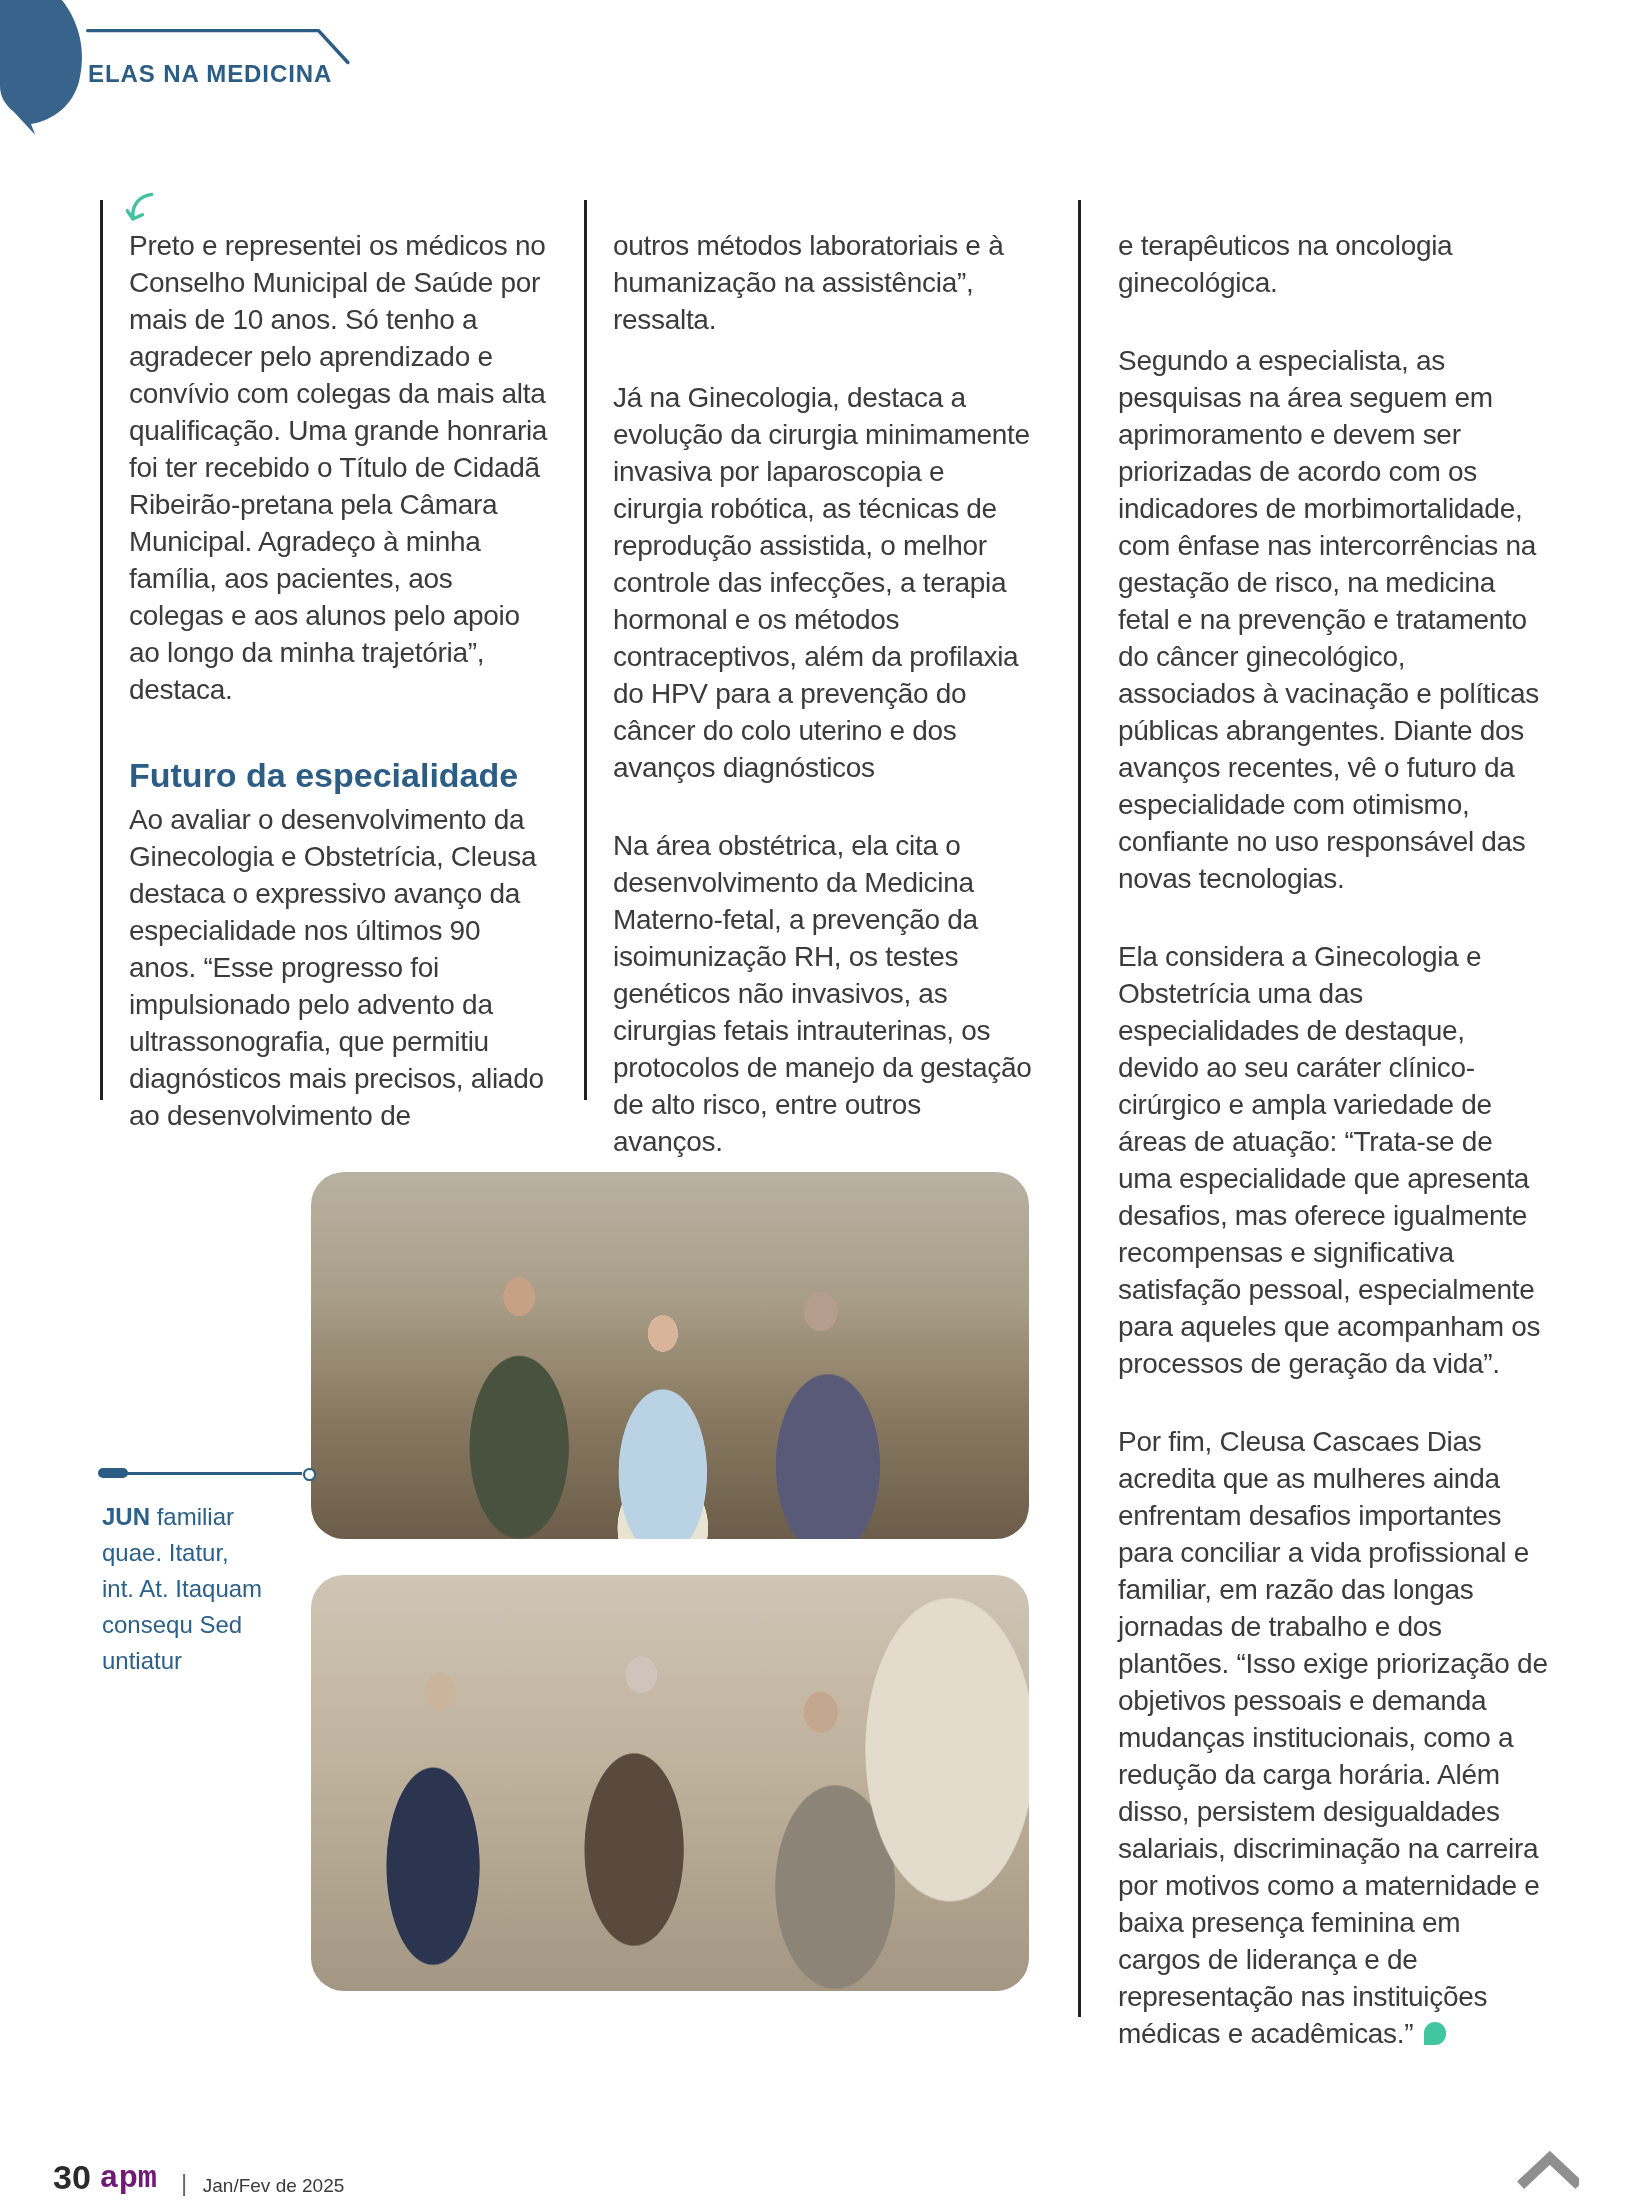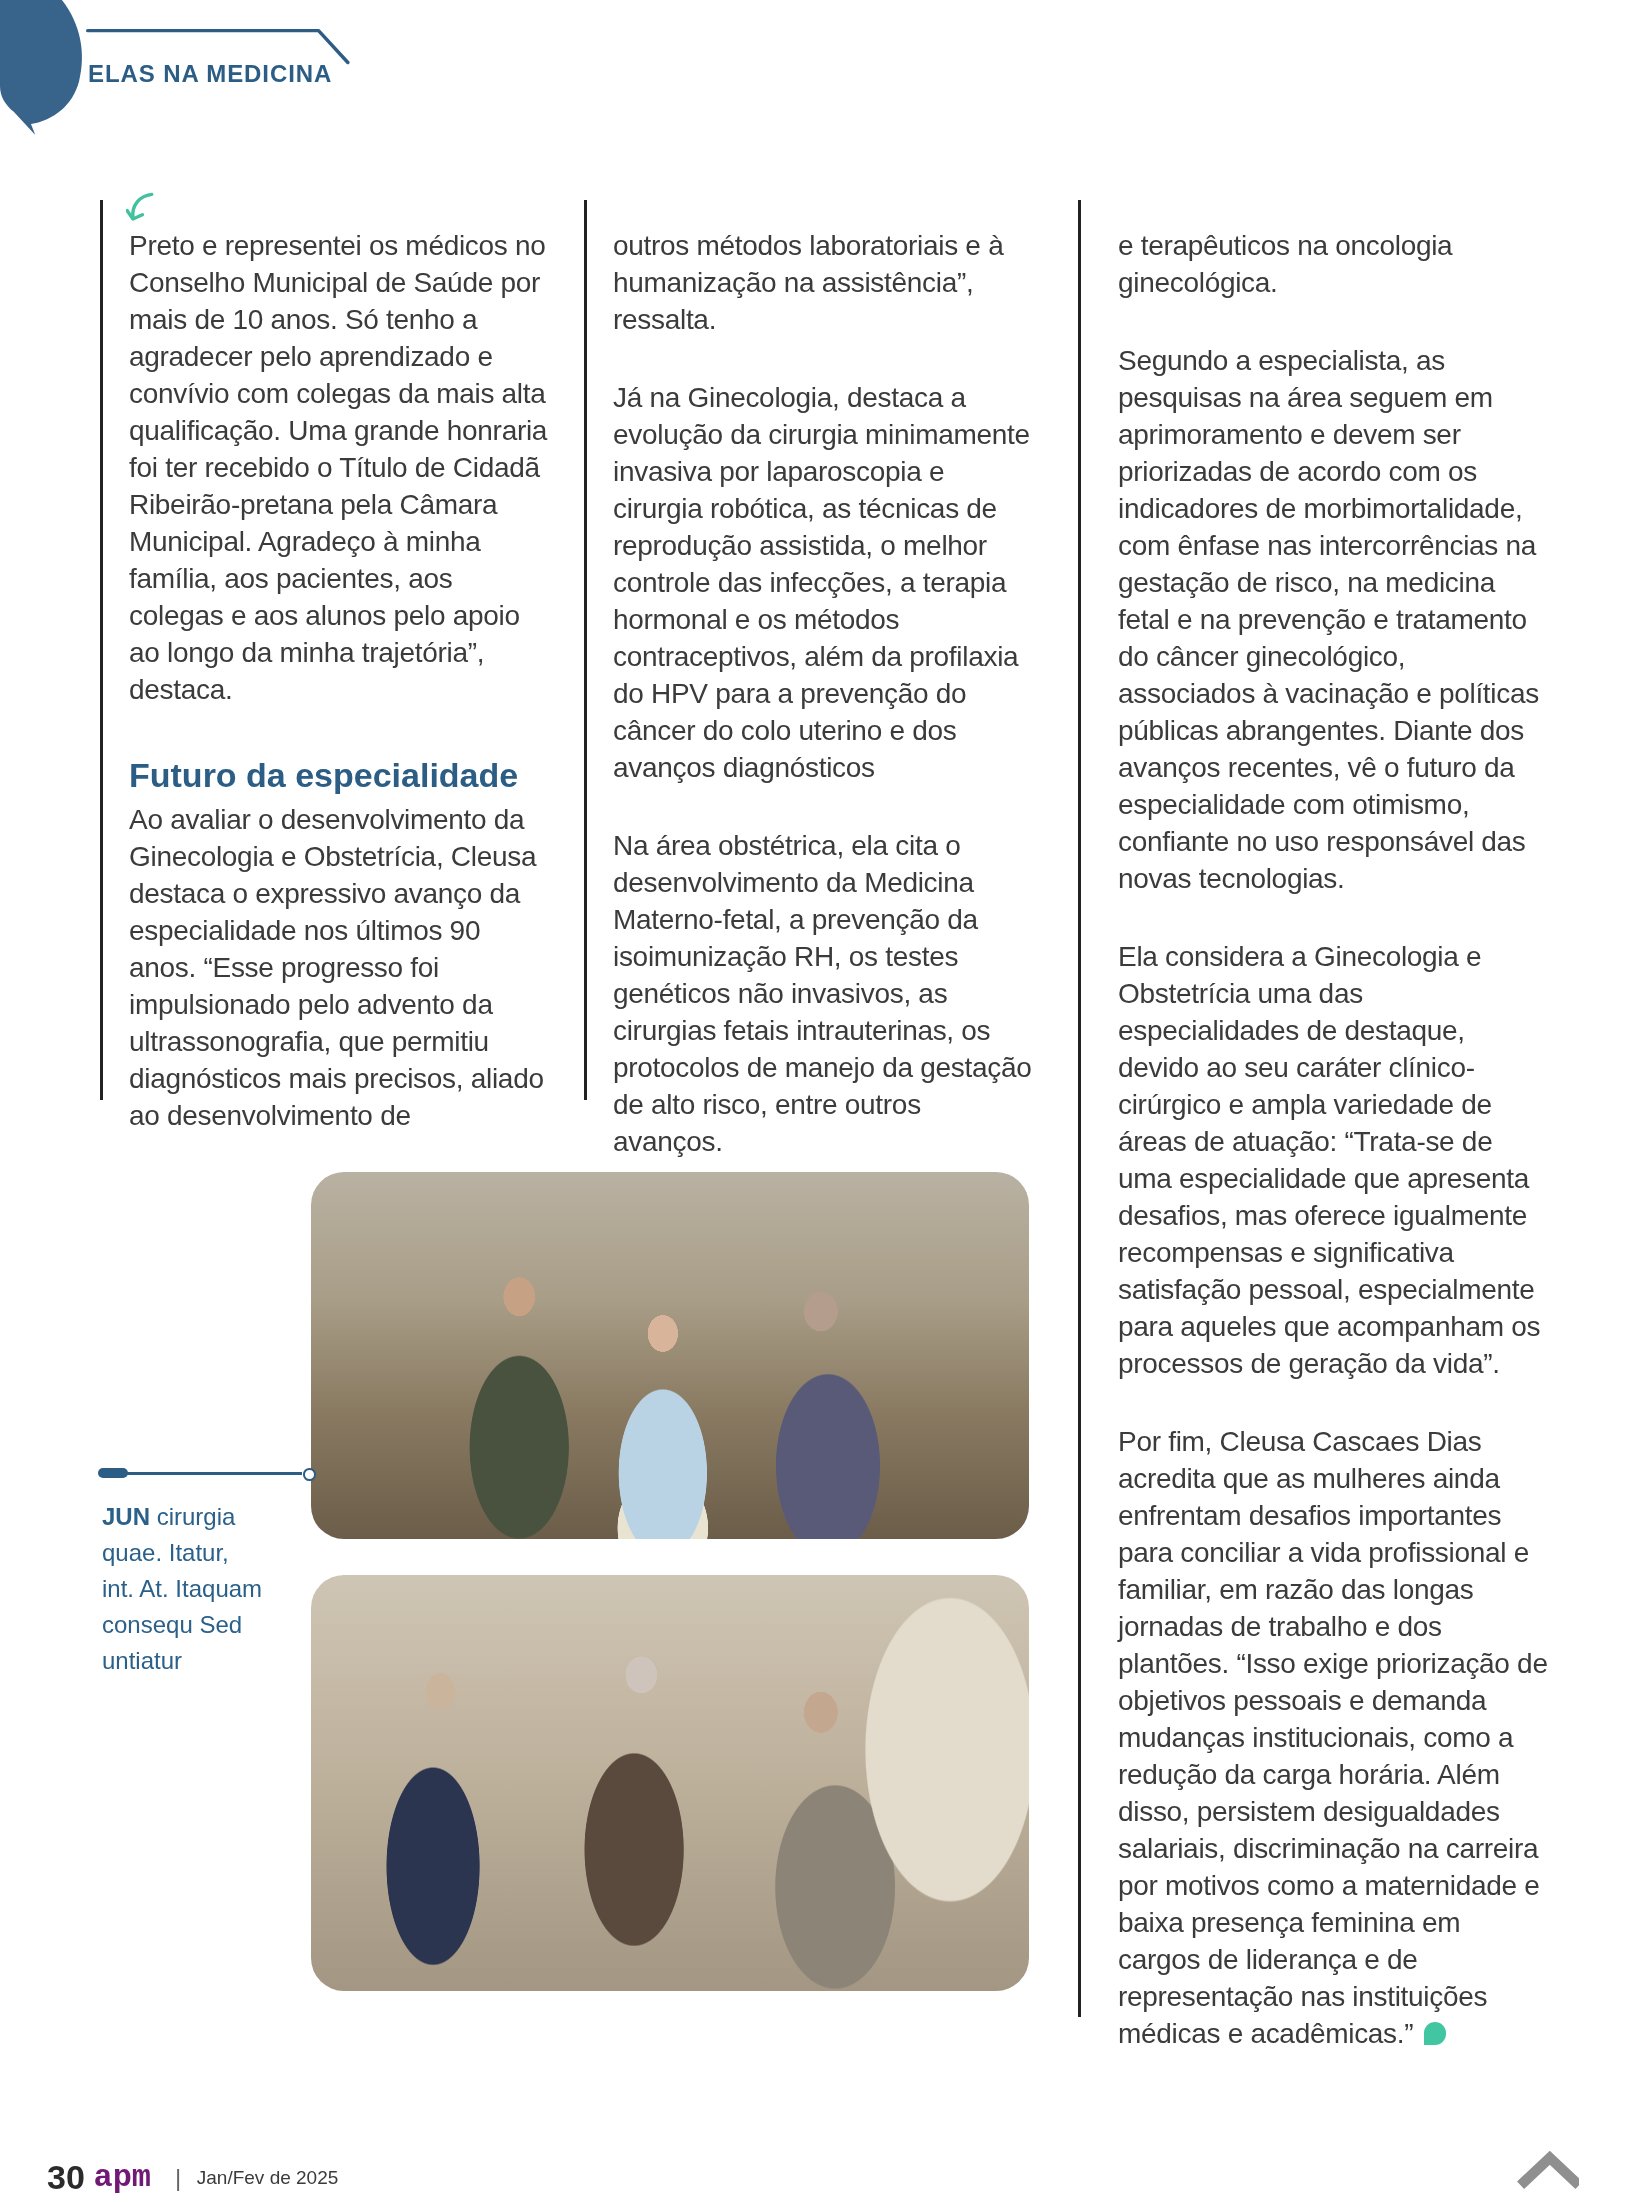--- a/index.html
+++ b/index.html
@@ -69,21 +69,21 @@
            border:2.6px solid #2b5d85;background:#ffffff;box-sizing:content-box;}
   .caption{position:absolute;left:102px;top:1499px;width:206px;font-size:24px;line-height:36px;
            color:#2b608a;}
   .cap-bold{font-weight:700;}
 
   
   .end-mark{display:inline-block;width:22.4px;height:22.4px;margin-left:10.3px;vertical-align:-1.7px;
             background:#42c6a2;border-radius:50% 50% 50% 0;}
 
   
-  .footer{position:absolute;left:47px;top:2158px;display:flex;align-items:center;}
+  .footer{position:absolute;left:53px;top:2158px;display:flex;align-items:flex-end;}
   .page-number{font-size:34px;font-weight:700;color:#2b2b2b;}
   .brand{font-family:Liberation Mono, monospace;font-size:32px;font-weight:700;color:#701a75;
          margin-left:8.6px;}
   .footer-sep{font-size:24px;color:#666666;margin:0 15.5px 0 24px;}
   .footer-date{font-size:19px;color:#3b3b3b;}
 
   
   .nav-svg{position:absolute;left:1512px;top:2149px;}
   .nav-svg polyline{cursor:pointer;}
 </style>
@@ -135,21 +135,21 @@
   </div>
 
   <div class="photo photo-1"></div>
   <div class="photo photo-2"></div>
 
   <div class="cap-dash"></div>
   <div class="cap-line"></div>
   <div class="cap-dot"></div>
 
   <div class="caption">
-    <div><span class="cap-bold">JUN</span><span> cirurgia</span></div>
+    <div><span class="cap-bold">JUN</span><span> familiar</span></div>
     <div>quae. Itatur,</div>
     <div>int. At. Itaquam</div>
     <div>consequ Sed</div>
     <div>untiatur</div>
   </div>
 
   <div class="footer">
     <span class="page-number">30</span>
     <span class="brand">apm</span>
     <span class="footer-sep">|</span>

